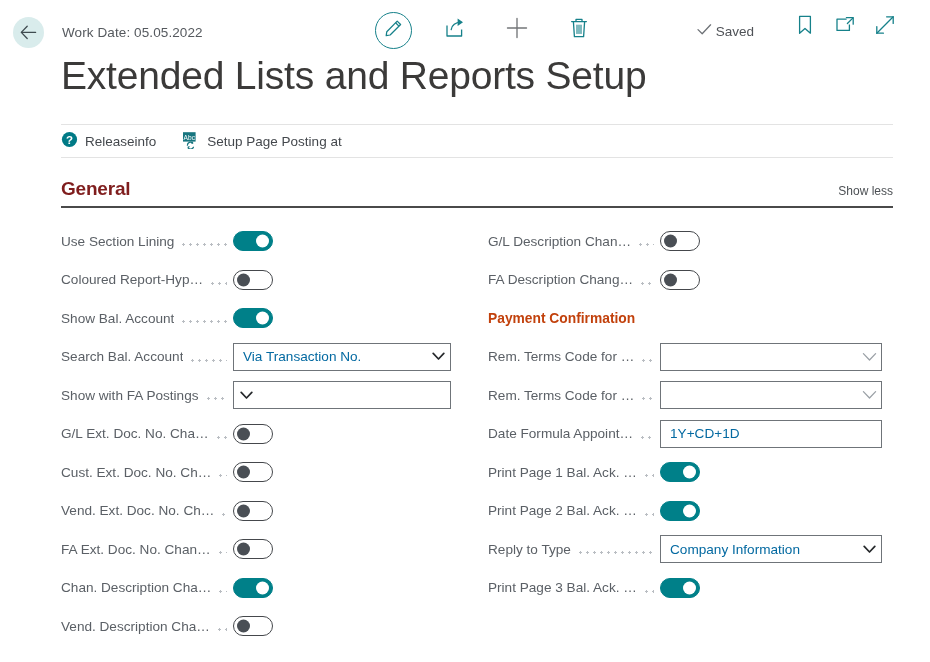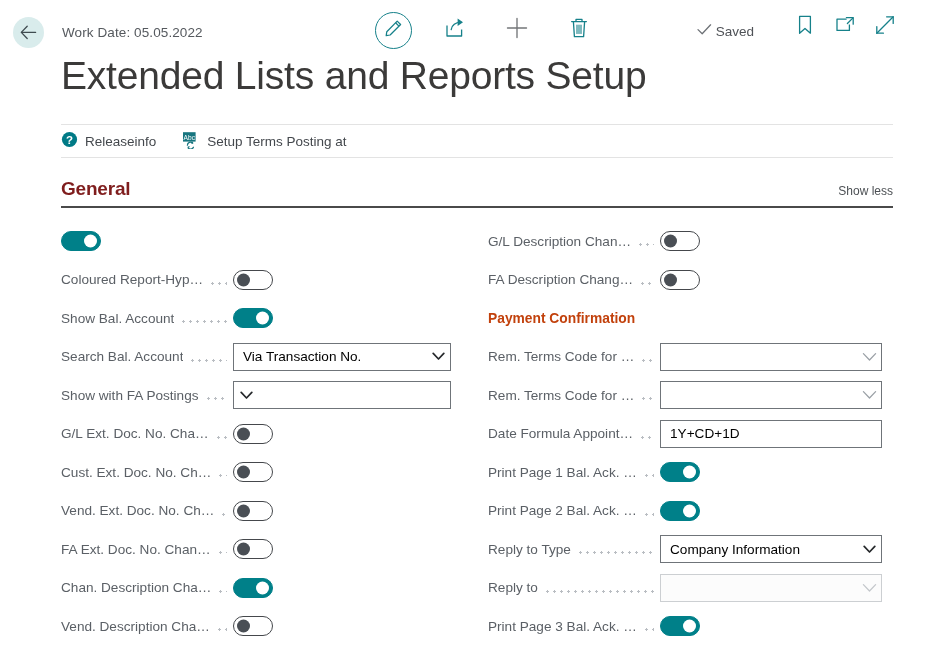--- a/index.html
+++ b/index.html
@@ -179,21 +179,21 @@
     cursor: pointer;
   }
   .ctrl.sel    { border: 1px solid #6f7479; }
   .ctrl.lookup { border: 1px solid #6f7479; }
   .ctrl.lookup.disabled { border: 1px solid #cccfd2; background:#fcfcfc; cursor: default;}
   .ctrl.text   { border: 1px solid #6f7479; }
   .ctrl-w-left  { width: 218px; }
   .ctrl-w-right { width: 222px; }
 
   .ctrl-val {
-    font-size: 13.6px; color: #000000;
+    font-size: 13.6px; color: #0369a1;
     padding-left: 9px;
     flex: 1 1 auto;
     white-space: nowrap; overflow: hidden;
   }
   .chev {
     width: 24px; display:flex; align-items:center; justify-content:center;
     flex: none;
   }
 
   
@@ -325,33 +325,37 @@
       <span>
         <svg width="18" height="18" viewBox="0 0 18 18" fill="none">
           <rect x="1" y="1.2" width="12.6" height="9.4" fill="#17757f"></rect>
           <text x="7.3" y="8.6" font-family="Liberation Sans, sans-serif" font-size="6.6" fill="#ffffff" text-anchor="middle">Abc</text>
           <path d="M5.4 14.2 a3.1 3.1 0 0 1 5.3 -2.2" stroke="#17757f" stroke-width="1.25" fill="none" stroke-linecap="round"></path>
           <path d="M11.4 16.2 a3.1 3.1 0 0 1 -5.3 0.6" stroke="#17757f" stroke-width="1.25" fill="none" stroke-linecap="round"></path>
           <path d="M10.2 10.2 L11.2 12.4 L8.9 12.5 Z" fill="#17757f"></path>
           <path d="M6.6 17.6 L5.6 15.4 L7.9 15.3 Z" fill="#17757f"></path>
         </svg>
       </span>
-      <span>Setup Terms Posting at</span>
+      <span>Setup Page Posting at</span>
     </div>
 
   </div>
 
   <div class="section-head">
     <span class="section-title">General</span>
     <span class="show-less">Show less</span>
   </div>
 
   <div class="cols">
     <div class="col col-left" id="col-left">
         <div class="frow">
+          <div class="lblwrap">
+            <span class="flabel">Use Section Lining</span>
+            <span class="leader"></span>
+          </div>
           <div class="toggle on" role="switch" aria-checked="true">
             <div class="knob"></div>
           </div>
         </div>
         <div class="frow">
           <div class="lblwrap">
             <span class="flabel">Coloured Report-Hyp…</span>
             <span class="leader"></span>
           </div>
           <div class="toggle off" role="switch" aria-checked="false">
@@ -533,34 +537,20 @@
             <span class="ctrl-val">Company Information</span>
             <span class="chev">
               <svg width="13" height="9" viewBox="0 0 13 9" fill="none">
                 <path d="M1.2 1.4 L6.5 7 L11.8 1.4" stroke="#25282b" stroke-width="1.7" fill="none" stroke-linecap="round" stroke-linejoin="round"></path>
               </svg>
             </span>
           </div>
         </div>
         <div class="frow">
           <div class="lblwrap">
-            <span class="flabel">Reply to</span>
-            <span class="leader"></span>
-          </div>
-          <div class="ctrl lookup disabled ctrl-w-right">
-            <span class="ctrl-val"></span>
-            <span class="chev">
-              <svg width="15" height="10" viewBox="0 0 15 10" fill="none">
-                <path d="M1.4 1.6 L7.5 8 L13.6 1.6" stroke="#c3c7cb" stroke-width="1.25" fill="none" stroke-linecap="round" stroke-linejoin="round"></path>
-              </svg>
-            </span>
-          </div>
-        </div>
-        <div class="frow">
-          <div class="lblwrap">
             <span class="flabel">Print Page 3 Bal. Ack. …</span>
             <span class="leader"></span>
           </div>
           <div class="toggle on" role="switch" aria-checked="true">
             <div class="knob"></div>
           </div>
         </div>
       </div>
   </div>
 

